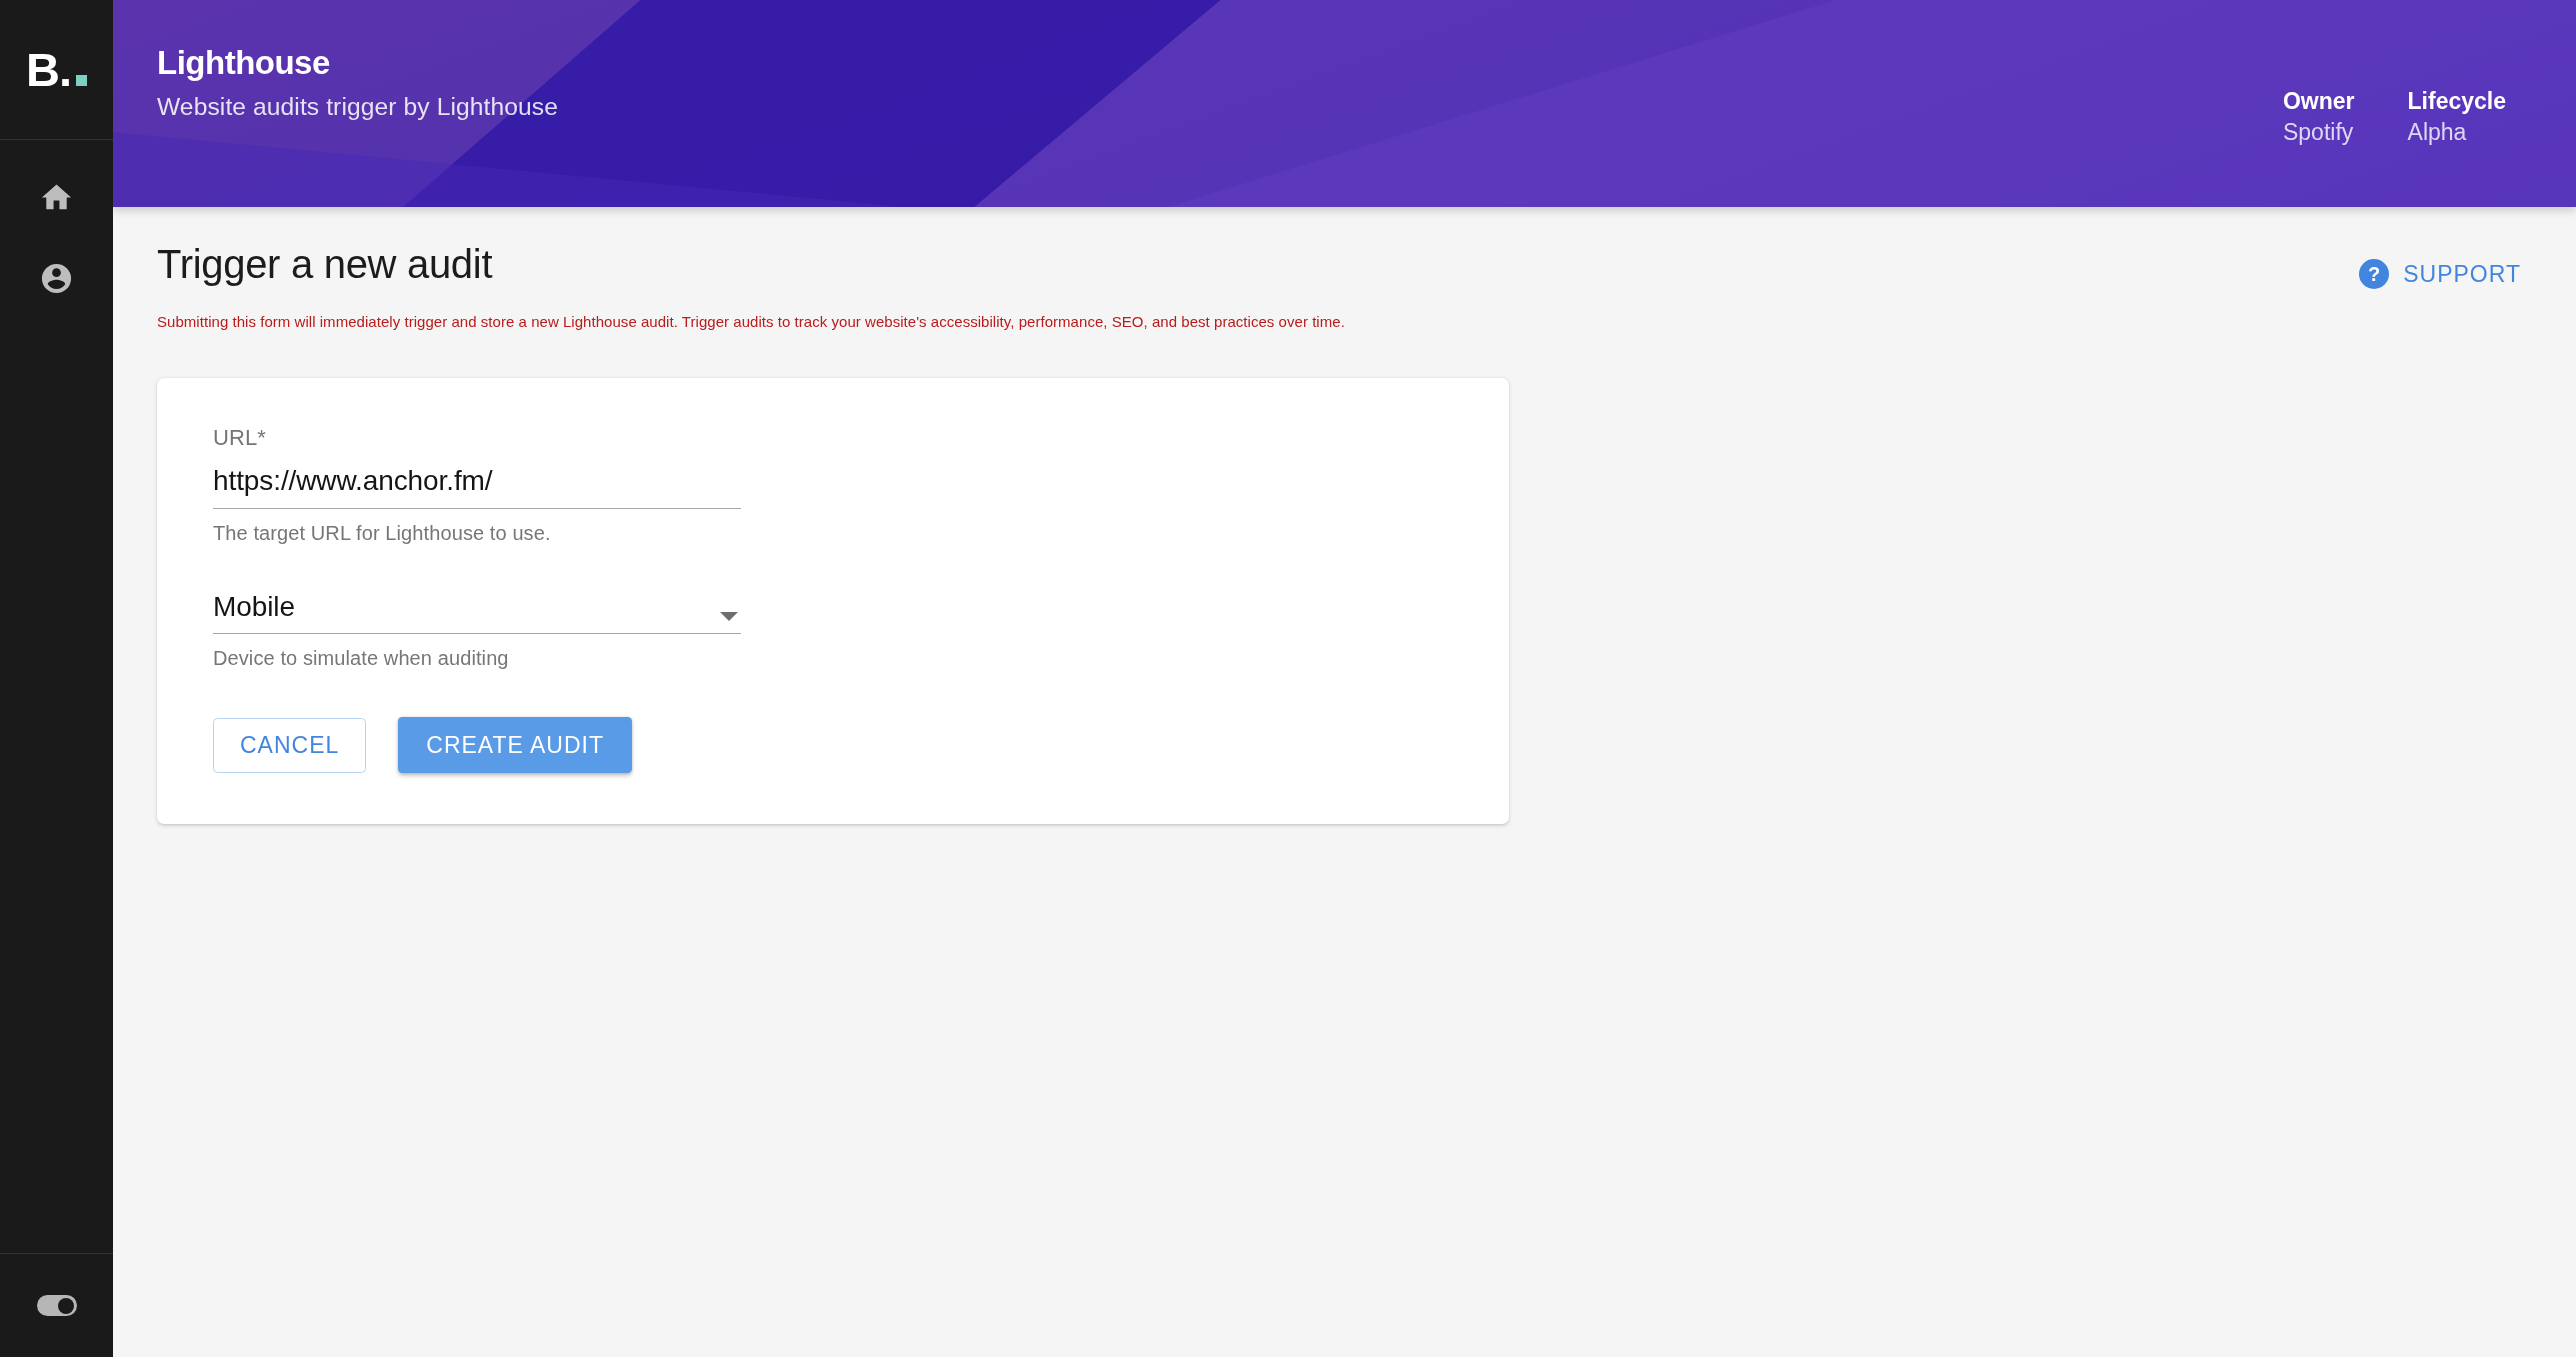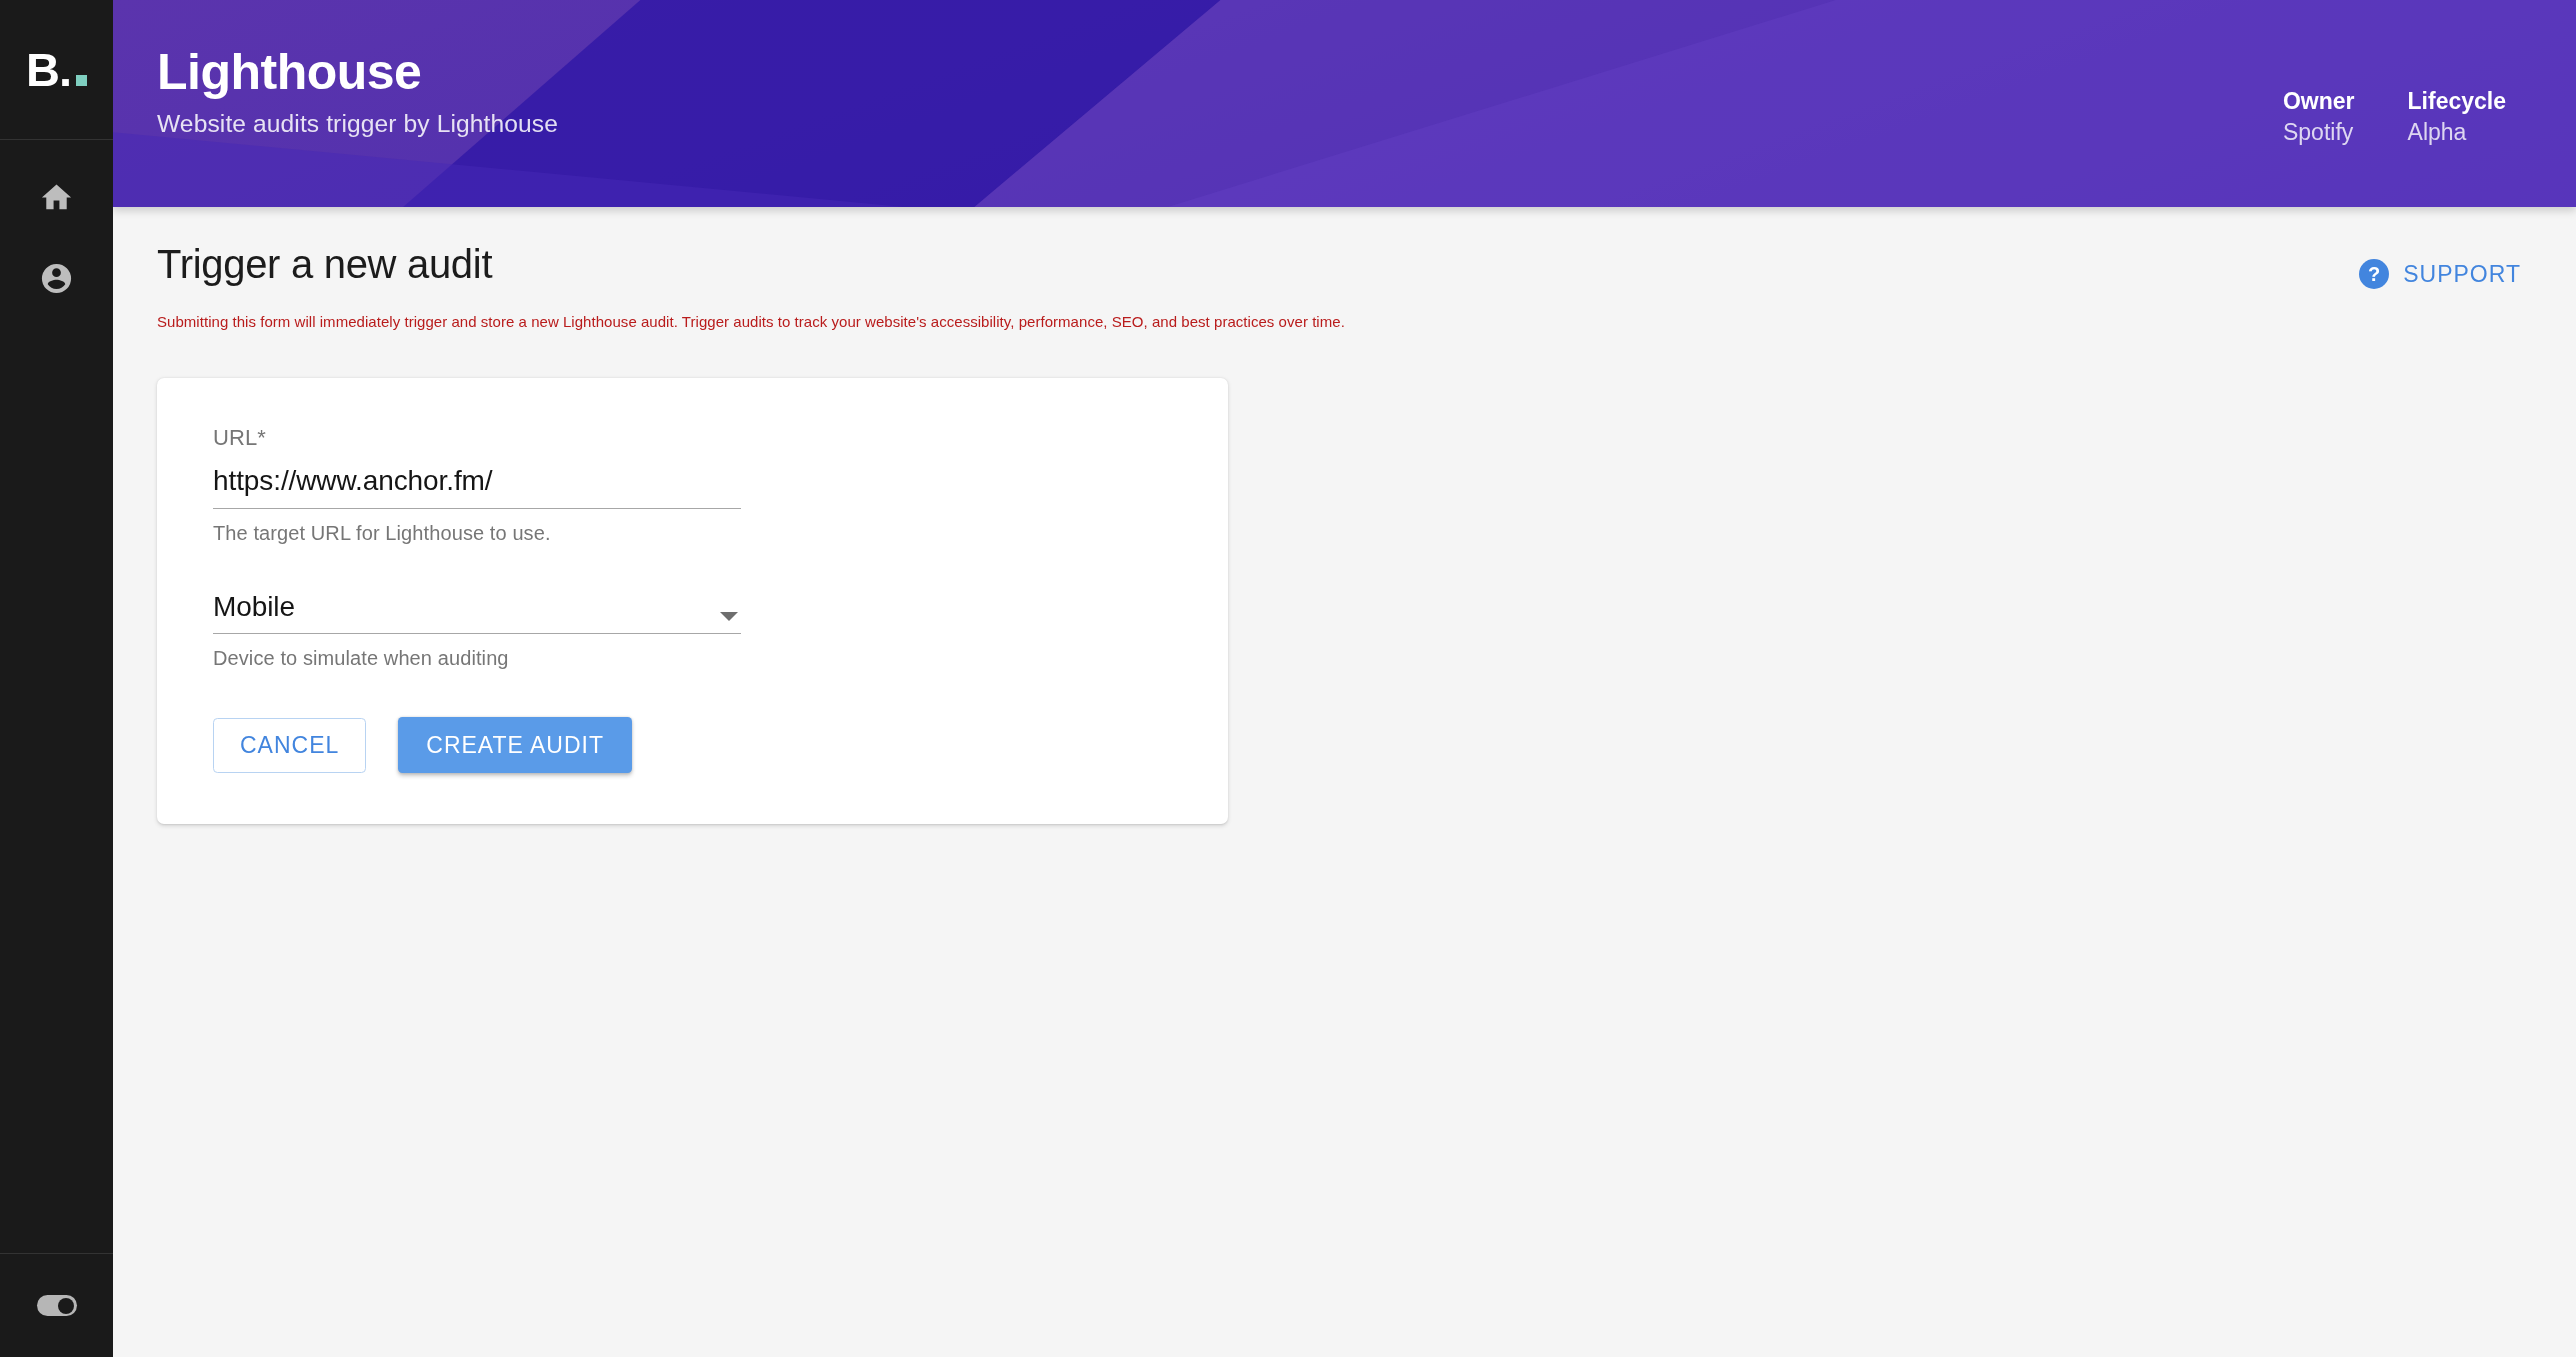--- a/index.html
+++ b/index.html
@@ -140,21 +140,21 @@
     position: relative;
     z-index: 3;
     height: 100%;
     padding: 35px 70px 0 44px;
     display: flex;
     align-items: flex-start;
     justify-content: space-between;
   }
   .hdr-left { padding-top: 10.6px; }
   .hdr-title {
-    font-size: 50px;
+    font-size: 33px;
     font-weight: 700;
     color: #FFFFFF;
     letter-spacing: -0.5px;
     line-height: 1.05;
   }
   .hdr-subtitle {
     margin-top: 12.3px;
     font-size: 24.6px;
     font-weight: 400;
     color: rgba(255,255,255,0.86);
@@ -235,21 +235,21 @@
   .support-label {
     font-size: 23px;
     font-weight: 500;
     letter-spacing: 1px;
     color: #4285DE;
   }
 
   
   .form-card {
     margin: 46px 0 0 44px;
-    width: 1071px;
+    width: 1352px;
     background: #FFFFFF;
     border-radius: 7px;
     box-shadow: 0 1.8px 4.4px rgba(0,0,0,0.13), 0 0.9px 1.8px rgba(0,0,0,0.08);
     padding: 47px 56px 51px 56px;
   }
 
   .field-group { margin-bottom: 8.8px; }
 
   .field-label {
     font-size: 22px;

